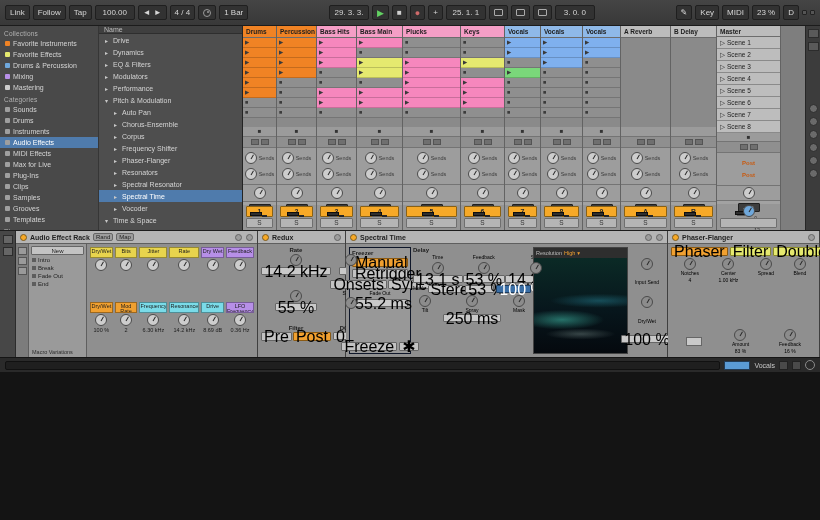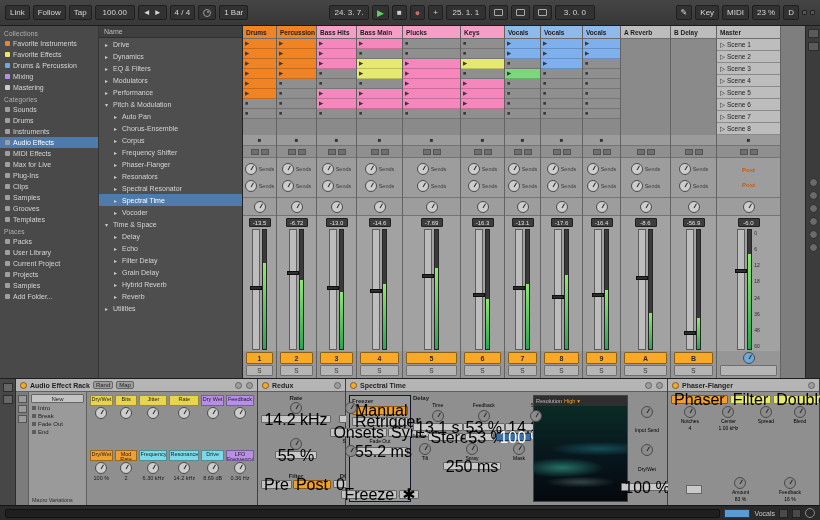--- a/index.html
+++ b/index.html
@@ -1,18 +1,18 @@
 <!DOCTYPE html>
 <html><head>
 <meta charset="utf-8">
 <style>
   *{box-sizing:border-box;margin:0;padding:0}
   html,body{background:#141414}
   body{font-family:"Liberation Sans",sans-serif}
-  .app{width:820px;height:520px;background:#2b2b2b;display:flex;flex-direction:column;overflow:hidden;position:relative}
+  .app{width:820px;height:372px;background:#2b2b2b;display:flex;flex-direction:column;overflow:hidden;position:relative}
 
   
   .topbar{height:26px;background:linear-gradient(#454545,#383838);border-bottom:1px solid #1c1c1c;display:flex;align-items:center;padding:0 5px;gap:3px;color:#d6d6d6;font-size:8px;flex:0 0 auto}
   .tgroup{display:flex;align-items:center;gap:3px}
   .tgroup.center{flex:1;justify-content:center}
   .tbox{background:#323232;border:1px solid #1f1f1f;border-radius:2px;height:15px;display:flex;align-items:center;gap:3px;padding:0 4px;white-space:nowrap}
   .tbox.num{min-width:40px;justify-content:center}
   .glyph-play{color:#62d162;font-size:9px}
   .glyph-stop{color:#cfcfcf;font-size:8px}
   .glyph-rec{color:#cf6a6a;font-size:9px}
@@ -153,21 +153,21 @@
           <span>◄</span>
           <span>►</span>
         </div>
       <div class="tbox">4 / 4</div>
       <div class="tbox">
           <span class="metro"></span>
         </div>
       <div class="tbox">1 Bar</div>
     </div>
     <div class="tgroup center">
-      <div class="tbox num">24. 3. 7.</div>
+      <div class="tbox num">29. 3. 3.</div>
       <div class="tbox">
           <span class="glyph-play">▶</span>
         </div>
       <div class="tbox">
           <span class="glyph-stop">■</span>
         </div>
       <div class="tbox">
           <span class="glyph-rec">●</span>
         </div>
       <div class="tbox">+</div>

